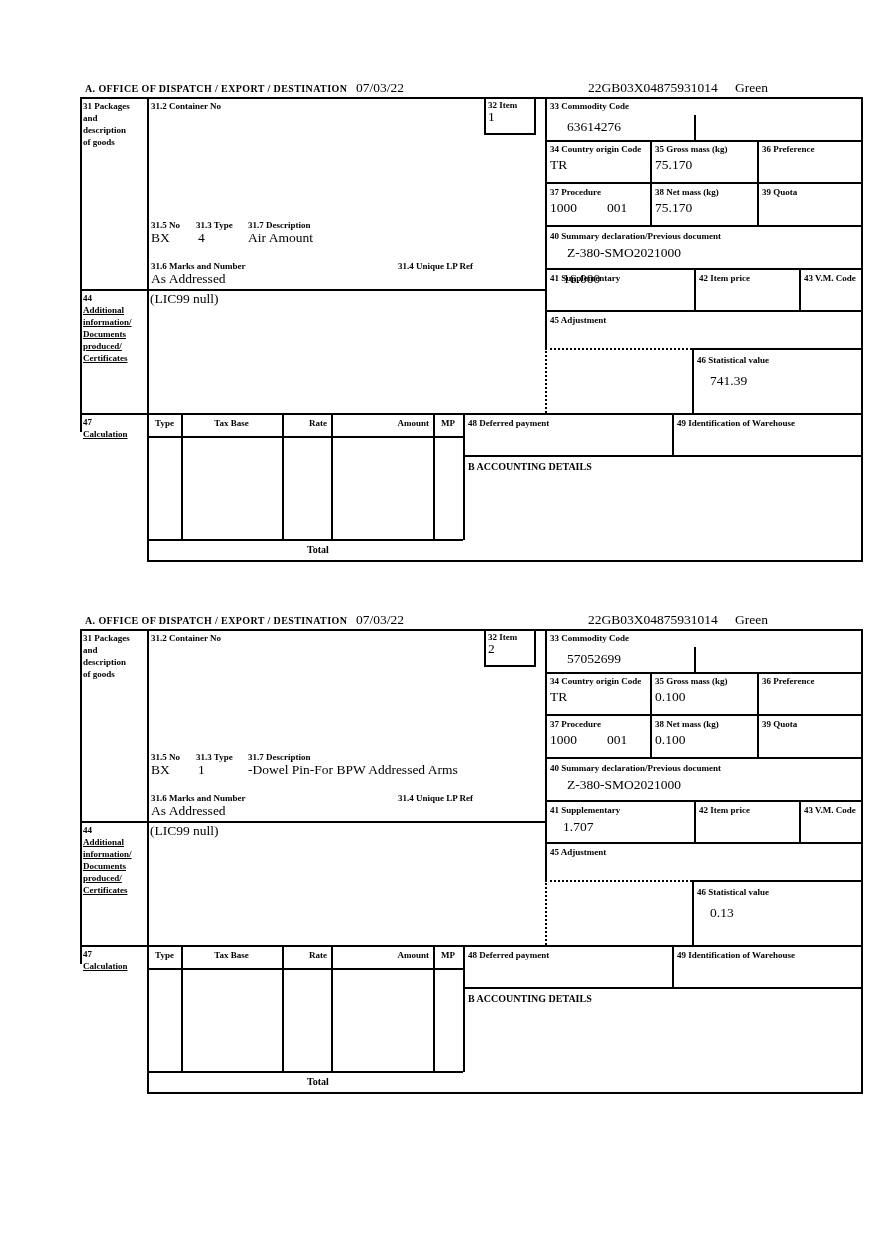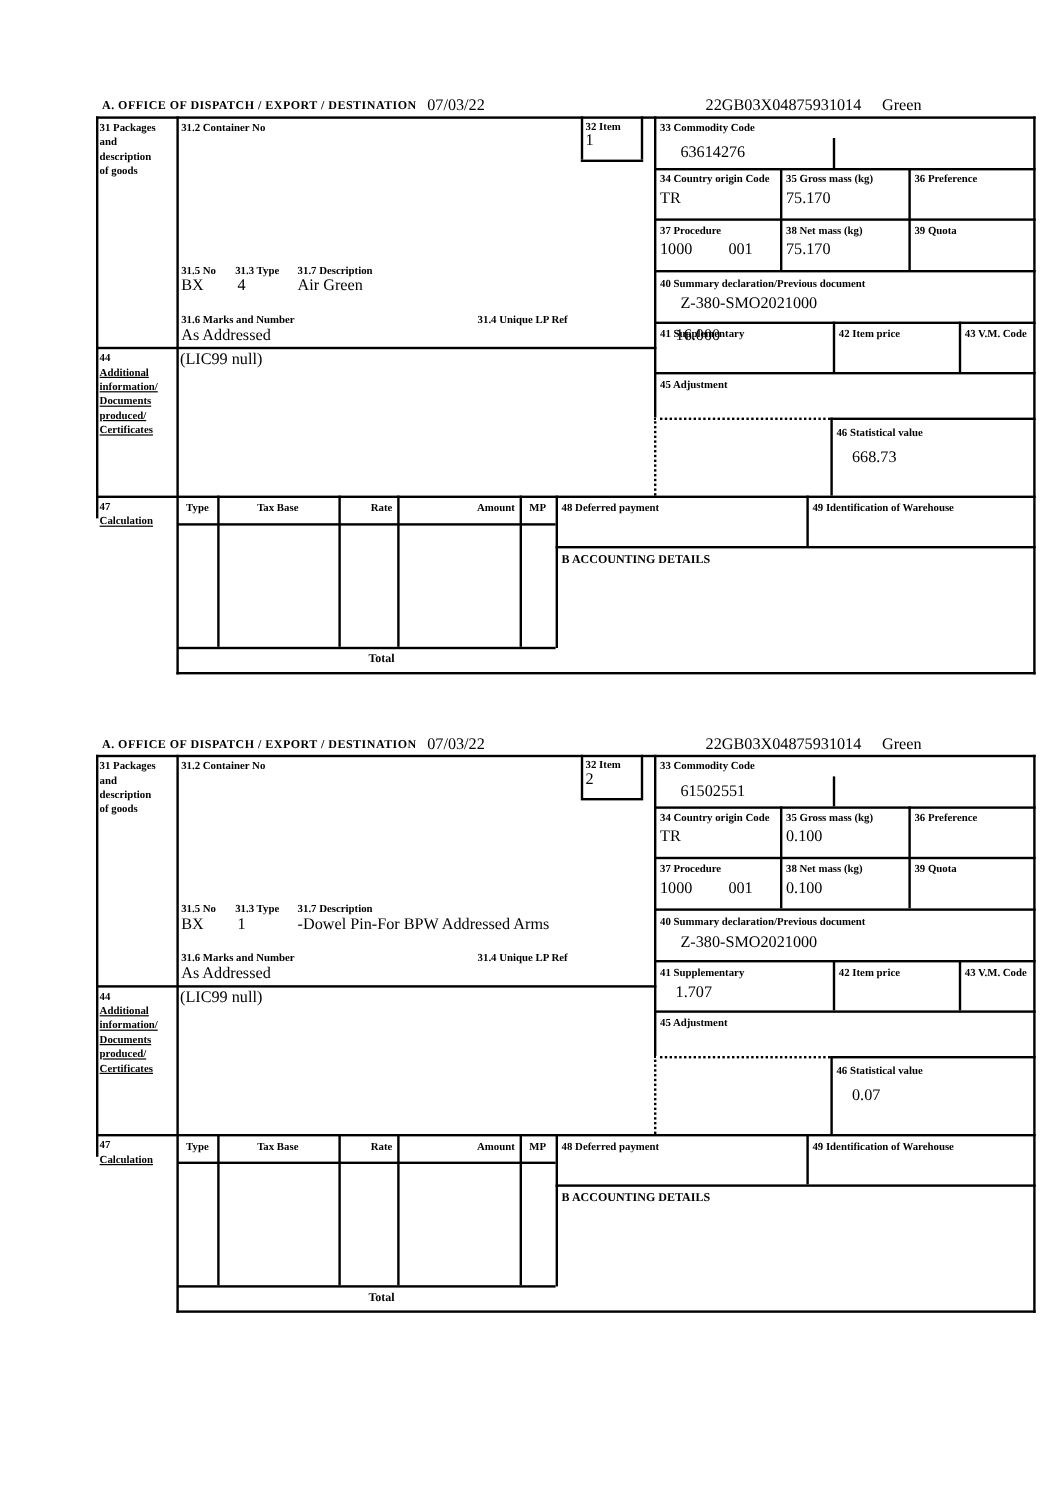--- a/index.html
+++ b/index.html
@@ -100,28 +100,28 @@
       <div class="val" style="left:487px;top:149px;">Z-380-SMO2021000</div>
 
       <div class="lb" style="left:470px;top:176px;">41 Supplementary</div>
       <div class="val" style="left:483px;top:175px;">16.000</div>
       <div class="lb" style="left:619px;top:176px;">42 Item price</div>
       <div class="lb" style="left:724px;top:176px;">43 V.M. Code</div>
 
       <div class="lb" style="left:470px;top:218px;">45 Adjustment</div>
 
       <div class="lb" style="left:617px;top:258px;">46 Statistical value</div>
-      <div class="val" style="left:630px;top:277px;">668.73</div>
+      <div class="val" style="left:630px;top:277px;">741.39</div>
 
       <div class="lb" style="left:71px;top:123px;">31.5 No</div>
       <div class="lb" style="left:116px;top:123px;">31.3 Type</div>
       <div class="lb" style="left:168px;top:123px;">31.7 Description</div>
       <div class="val" style="left:71px;top:134px;">BX</div>
       <div class="val" style="left:118px;top:134px;">4</div>
-      <div class="val" style="left:168px;top:134px;">Air Green</div>
+      <div class="val" style="left:168px;top:134px;">Air Amount</div>
 
       <div class="lb" style="left:71px;top:164px;">31.6 Marks and Number</div>
       <div class="val" style="left:71px;top:175px;">As Addressed</div>
       <div class="lb" style="left:318px;top:164px;">31.4 Unique LP Ref</div>
 
       <div class="lb" style="left:3px;top:196px;">44</div>
       <div class="lb u" style="left:3px;top:208px;">Additional</div>
       <div class="lb u" style="left:3px;top:220px;">information/</div>
       <div class="lb u" style="left:3px;top:232px;">Documents</div>
       <div class="lb u" style="left:3px;top:244px;">produced/</div>
@@ -192,21 +192,21 @@
       <div class="lb" style="left:3px;top:16px;">and</div>
       <div class="lb" style="left:3px;top:28px;">description</div>
       <div class="lb" style="left:3px;top:40px;">of goods</div>
 
       <div class="lb" style="left:71px;top:4px;">31.2 Container No</div>
 
       <div class="lb" style="left:408px;top:3px;">32 Item</div>
       <div class="val" style="left:408px;top:13px;">2</div>
 
       <div class="lb" style="left:470px;top:4px;">33 Commodity Code</div>
-      <div class="val" style="left:487px;top:23px;">61502551</div>
+      <div class="val" style="left:487px;top:23px;">57052699</div>
 
       <div class="lb" style="left:470px;top:47px;">34 Country origin Code</div>
       <div class="val" style="left:470px;top:61px;">TR</div>
       <div class="lb" style="left:575px;top:47px;">35 Gross mass (kg)</div>
       <div class="val" style="left:575px;top:61px;">0.100</div>
       <div class="lb" style="left:682px;top:47px;">36 Preference</div>
 
       <div class="lb" style="left:470px;top:90px;">37 Procedure</div>
       <div class="val" style="left:470px;top:104px;">1000</div>
       <div class="val" style="left:527px;top:104px;">001</div>
@@ -218,21 +218,21 @@
       <div class="val" style="left:487px;top:149px;">Z-380-SMO2021000</div>
 
       <div class="lb" style="left:470px;top:176px;">41 Supplementary</div>
       <div class="val" style="left:483px;top:191px;">1.707</div>
       <div class="lb" style="left:619px;top:176px;">42 Item price</div>
       <div class="lb" style="left:724px;top:176px;">43 V.M. Code</div>
 
       <div class="lb" style="left:470px;top:218px;">45 Adjustment</div>
 
       <div class="lb" style="left:617px;top:258px;">46 Statistical value</div>
-      <div class="val" style="left:630px;top:277px;">0.07</div>
+      <div class="val" style="left:630px;top:277px;">0.13</div>
 
       <div class="lb" style="left:71px;top:123px;">31.5 No</div>
       <div class="lb" style="left:116px;top:123px;">31.3 Type</div>
       <div class="lb" style="left:168px;top:123px;">31.7 Description</div>
       <div class="val" style="left:71px;top:134px;">BX</div>
       <div class="val" style="left:118px;top:134px;">1</div>
       <div class="val" style="left:168px;top:134px;">-Dowel Pin-For BPW Addressed Arms</div>
 
       <div class="lb" style="left:71px;top:164px;">31.6 Marks and Number</div>
       <div class="val" style="left:71px;top:175px;">As Addressed</div>

